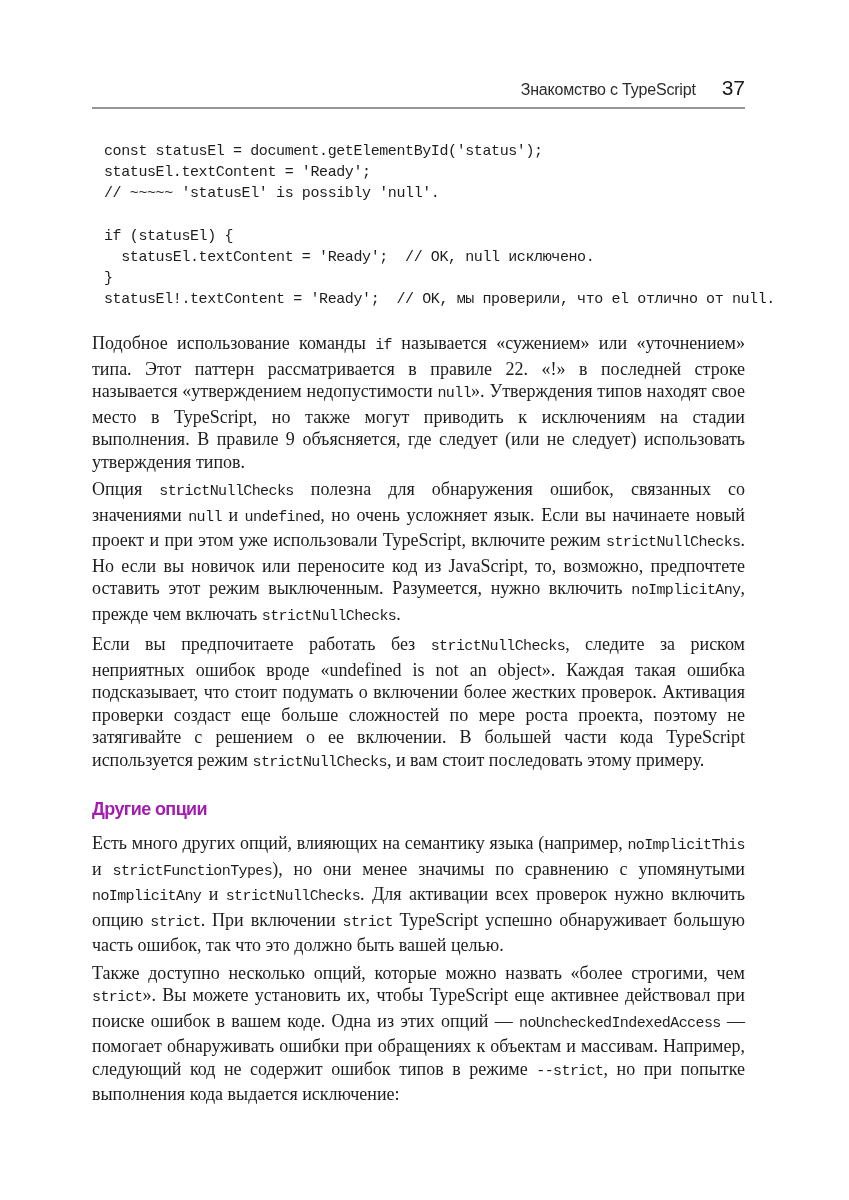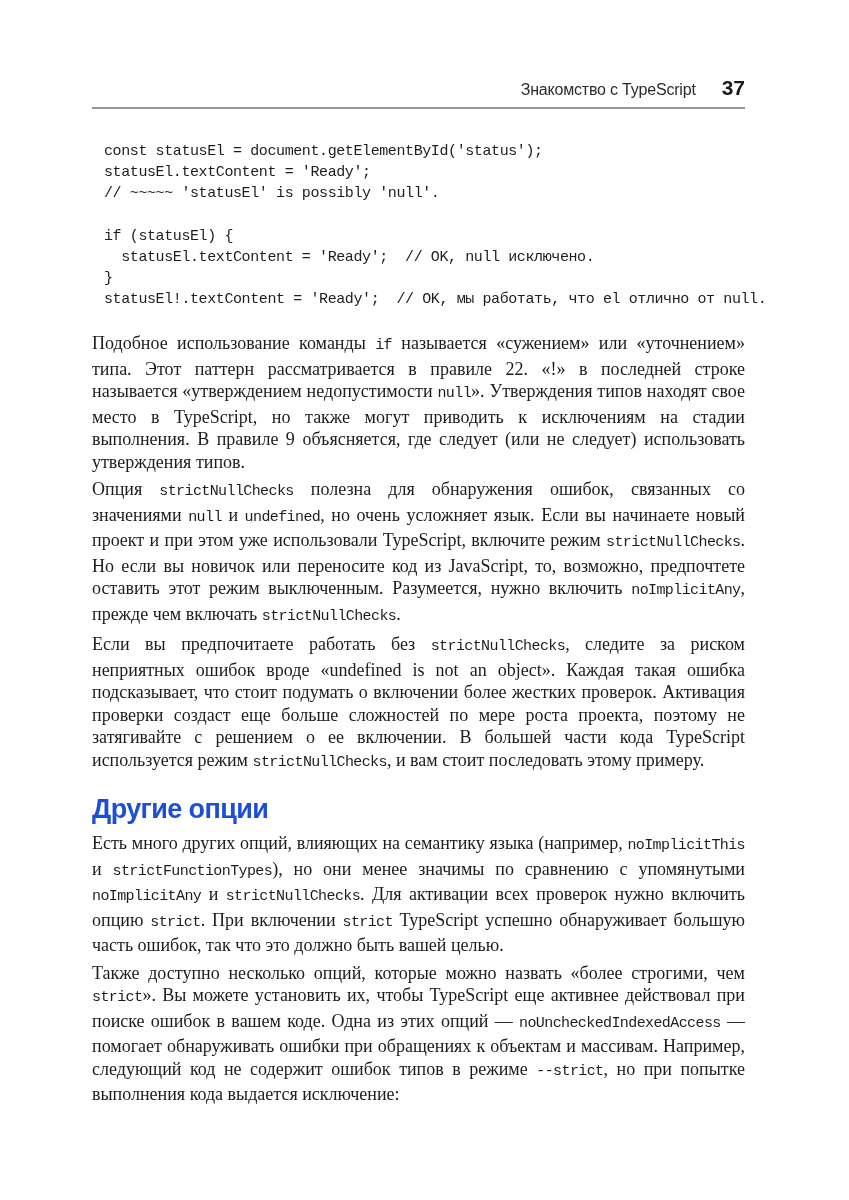--- a/index.html
+++ b/index.html
@@ -24,21 +24,21 @@
     align-items: baseline;
     font-family: "Liberation Sans", sans-serif;
     color: #2b2b2b;
   }
   .head-title {
     font-size: 16px;
     letter-spacing: -0.2px;
   }
   .page-number {
     font-size: 21px;
-    font-weight: 700;
+    font-weight: 400;
     margin-left: 26px;
     color: #1a1a1a;
   }
   .head-rule {
     height: 2px;
     background: #969696;
     margin-top: 7px;
   }
   
   pre.code-block {
@@ -66,24 +66,24 @@
   p.body-para .inline-code {
     font-family: "Liberation Mono", "DejaVu Sans Mono", monospace;
     font-size: 15px;
     letter-spacing: -0.6px;
     color: #1d1d1d;
   }
   
   h2.section-heading {
     font-family: "Liberation Sans", sans-serif;
     font-weight: 700;
-    font-size: 27px;
+    font-size: 18px;
     line-height: 30px;
     letter-spacing: -0.6px;
-    color: #1d4ed8;
+    color: #a21caf;
     margin: 20px 0 8px 0;
   }
 </style>
 </head>
 <body>
 
 <div class="page">
 
   <header class="running-head">
     <span class="head-title">Знакомство с TypeScript</span>
@@ -91,21 +91,21 @@
   </header>
   <div class="head-rule"></div>
 
   <pre class="code-block first">const statusEl = document.getElementById('status');
 statusEl.textContent = 'Ready';
 // ~~~~~ 'statusEl' is possibly 'null'.</pre>
 
   <pre class="code-block second">if (statusEl) {
   statusEl.textContent = 'Ready';  // OK, null исключено.
 }
-statusEl!.textContent = 'Ready';  // OK, мы работать, что el отлично от null.</pre>
+statusEl!.textContent = 'Ready';  // OK, мы проверили, что el отлично от null.</pre>
 
   <p class="body-para after-code"><span>Подобное использование команды </span><code class="inline-code">if</code><span> называется «сужением» или «уточнением» типа. Этот паттерн рассматривается в правиле 22. «!» в последней строке называется «утверждением недопустимости </span><code class="inline-code">null</code><span>». Утверждения типов находят свое место в TypeScript, но также могут приводить к исключениям на стадии выполнения. В правиле 9 объясняется, где следует (или не следует) использовать утверждения типов.</span></p>
 
   <p class="body-para"><span>Опция </span><code class="inline-code">strictNullChecks</code><span> полезна для обнаружения ошибок, связанных со значениями </span><code class="inline-code">null</code><span> и </span><code class="inline-code">undefined</code><span>, но очень усложняет язык. Если вы начинаете новый проект и при этом уже использовали TypeScript, включите режим </span><code class="inline-code">strictNullChecks</code><span>. Но если вы новичок или переносите код из JavaScript, то, возможно, предпочтете оставить этот режим выключенным. Разумеется, нужно включить </span><code class="inline-code">noImplicitAny</code><span>, прежде чем включать </span><code class="inline-code">strictNullChecks</code><span>.</span></p>
 
   <p class="body-para"><span>Если вы предпочитаете работать без </span><code class="inline-code">strictNullChecks</code><span>, следите за риском неприятных ошибок вроде «undefined is not an object». Каждая такая ошибка подсказывает, что стоит подумать о включении более жестких проверок. Активация проверки создаст еще больше сложностей по мере роста проекта, поэтому не затягивайте с решением о ее включении. В большей части кода TypeScript используется режим </span><code class="inline-code">strictNullChecks</code><span>, и вам стоит последовать этому примеру.</span></p>
 
   <h2 class="section-heading">Другие опции</h2>
 
   <p class="body-para"><span>Есть много других опций, влияющих на семантику языка (например, </span><code class="inline-code">noImplicitThis</code><span> и </span><code class="inline-code">strictFunctionTypes</code><span>), но они менее значимы по сравнению с упомянутыми </span><code class="inline-code">noImplicitAny</code><span> и </span><code class="inline-code">strictNullChecks</code><span>. Для активации всех проверок нужно включить опцию </span><code class="inline-code">strict</code><span>. При включении </span><code class="inline-code">strict</code><span> TypeScript успешно обнаруживает большую часть ошибок, так что это должно быть вашей целью.</span></p>

